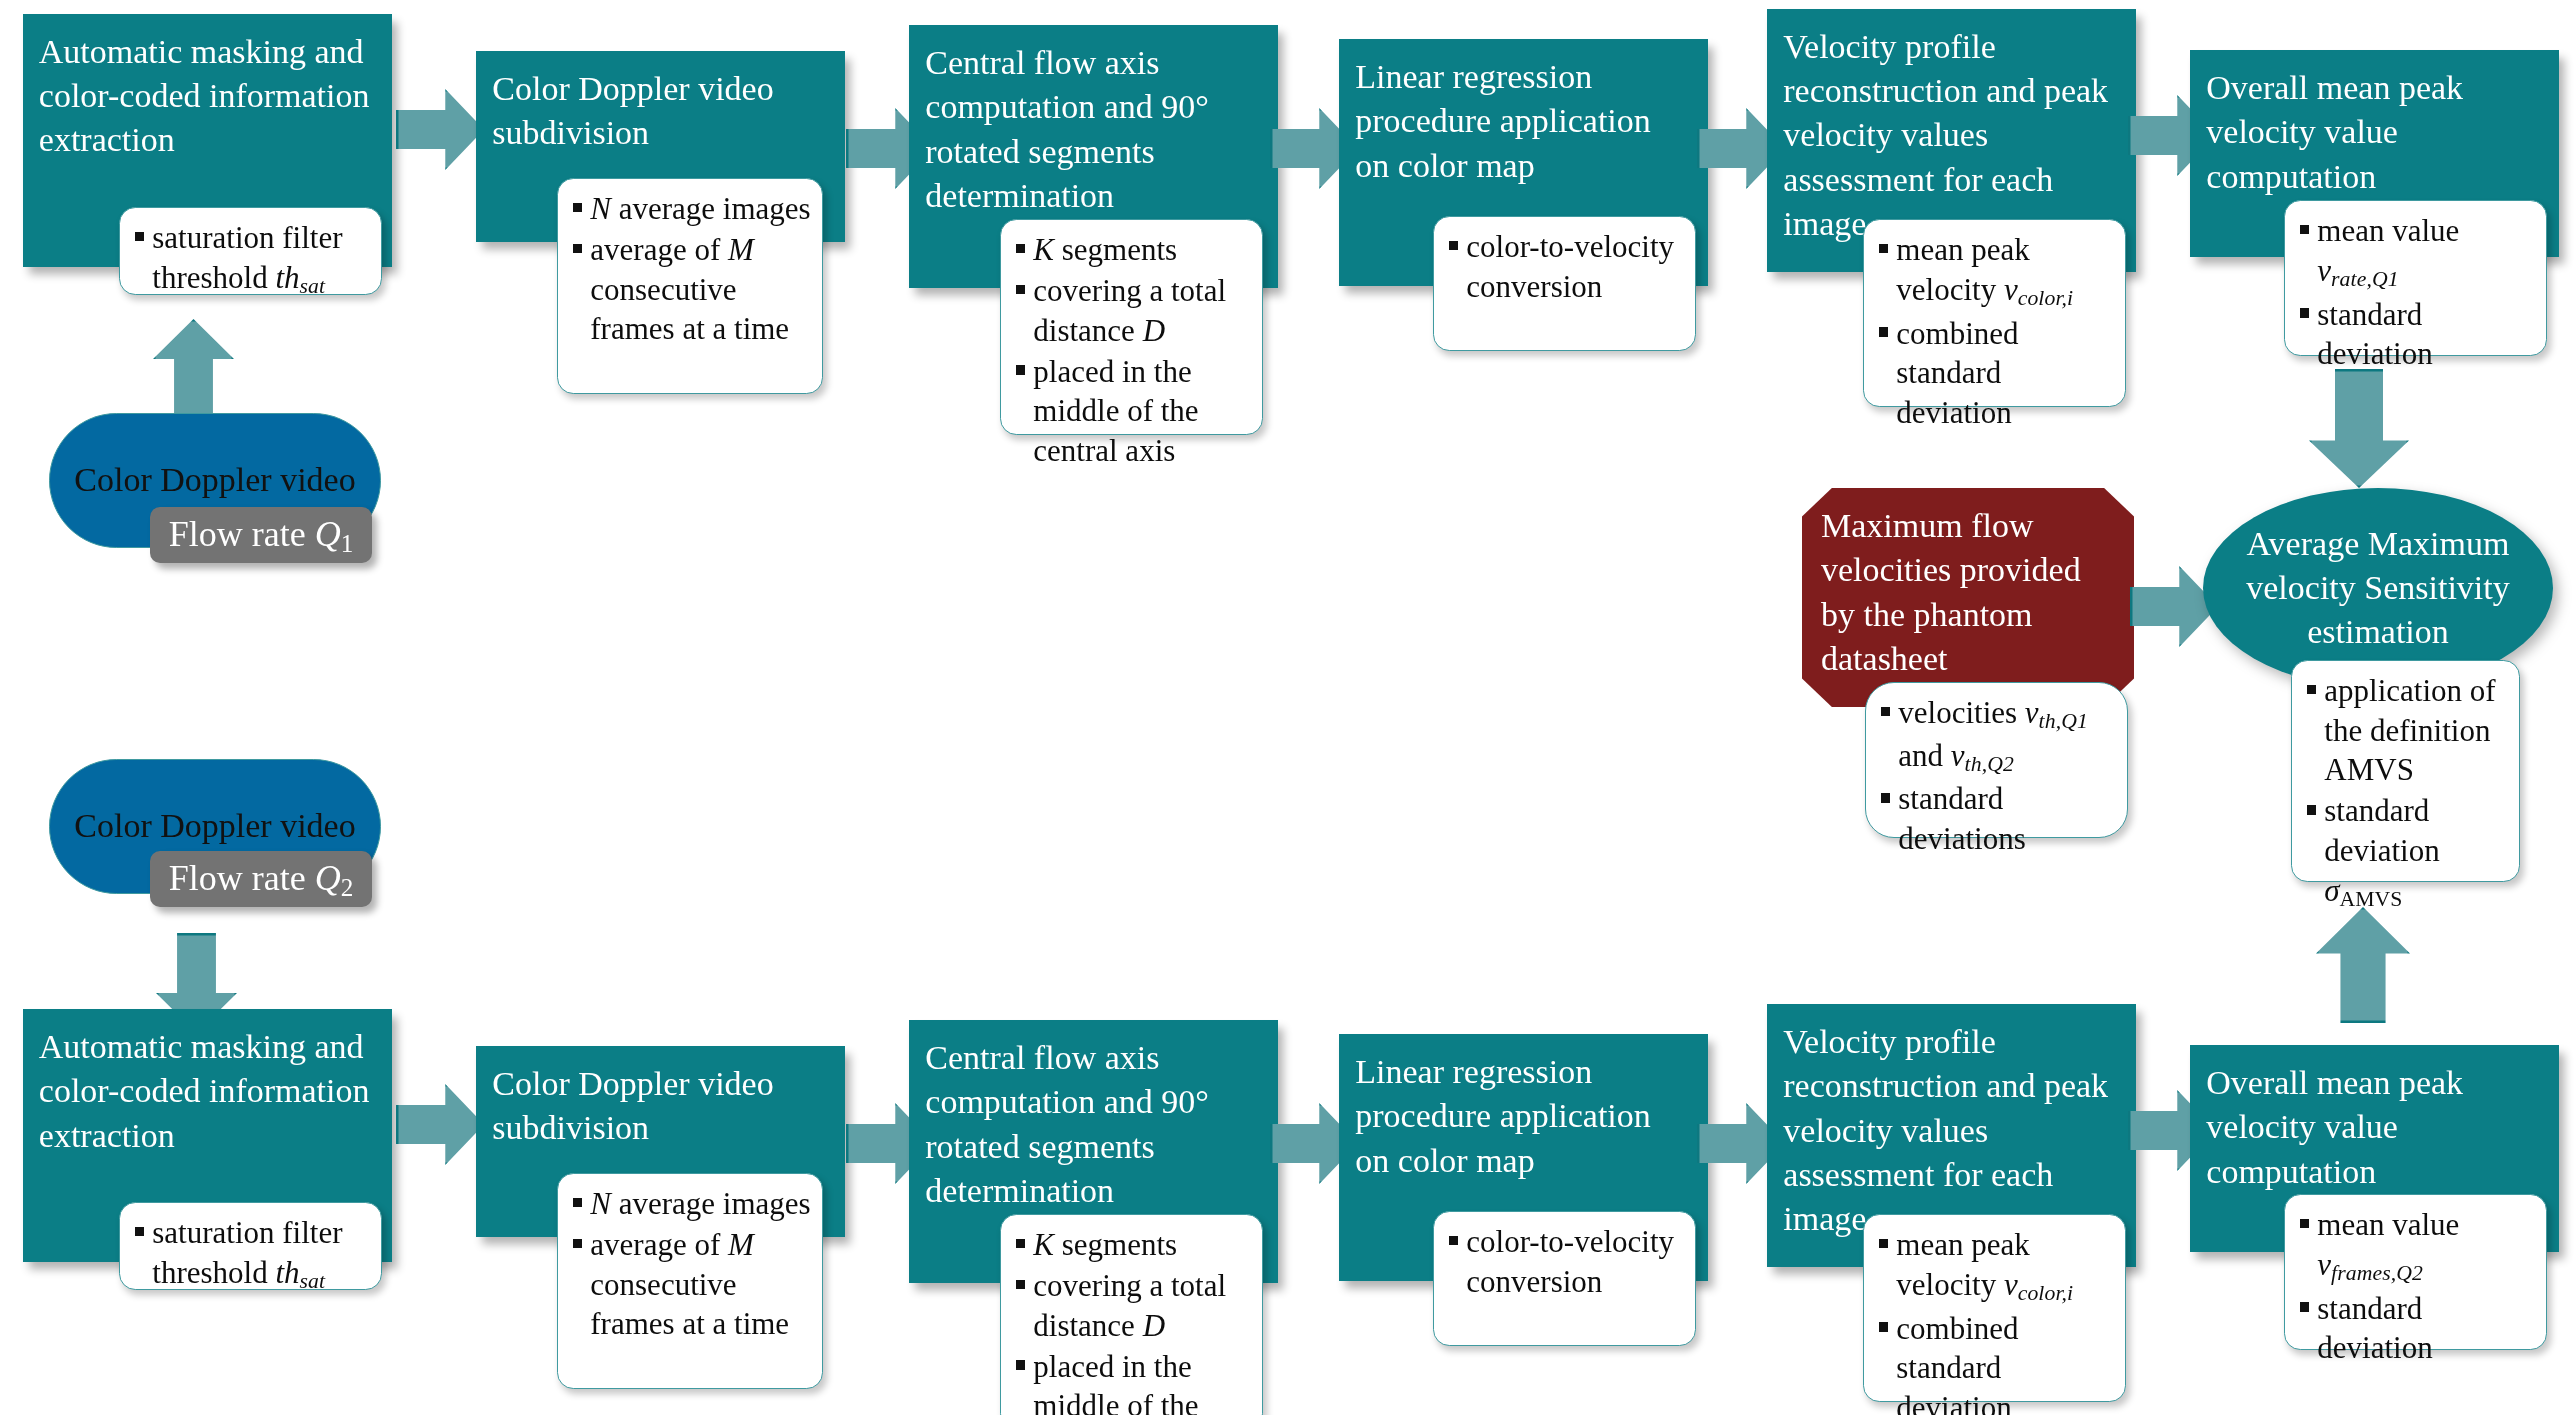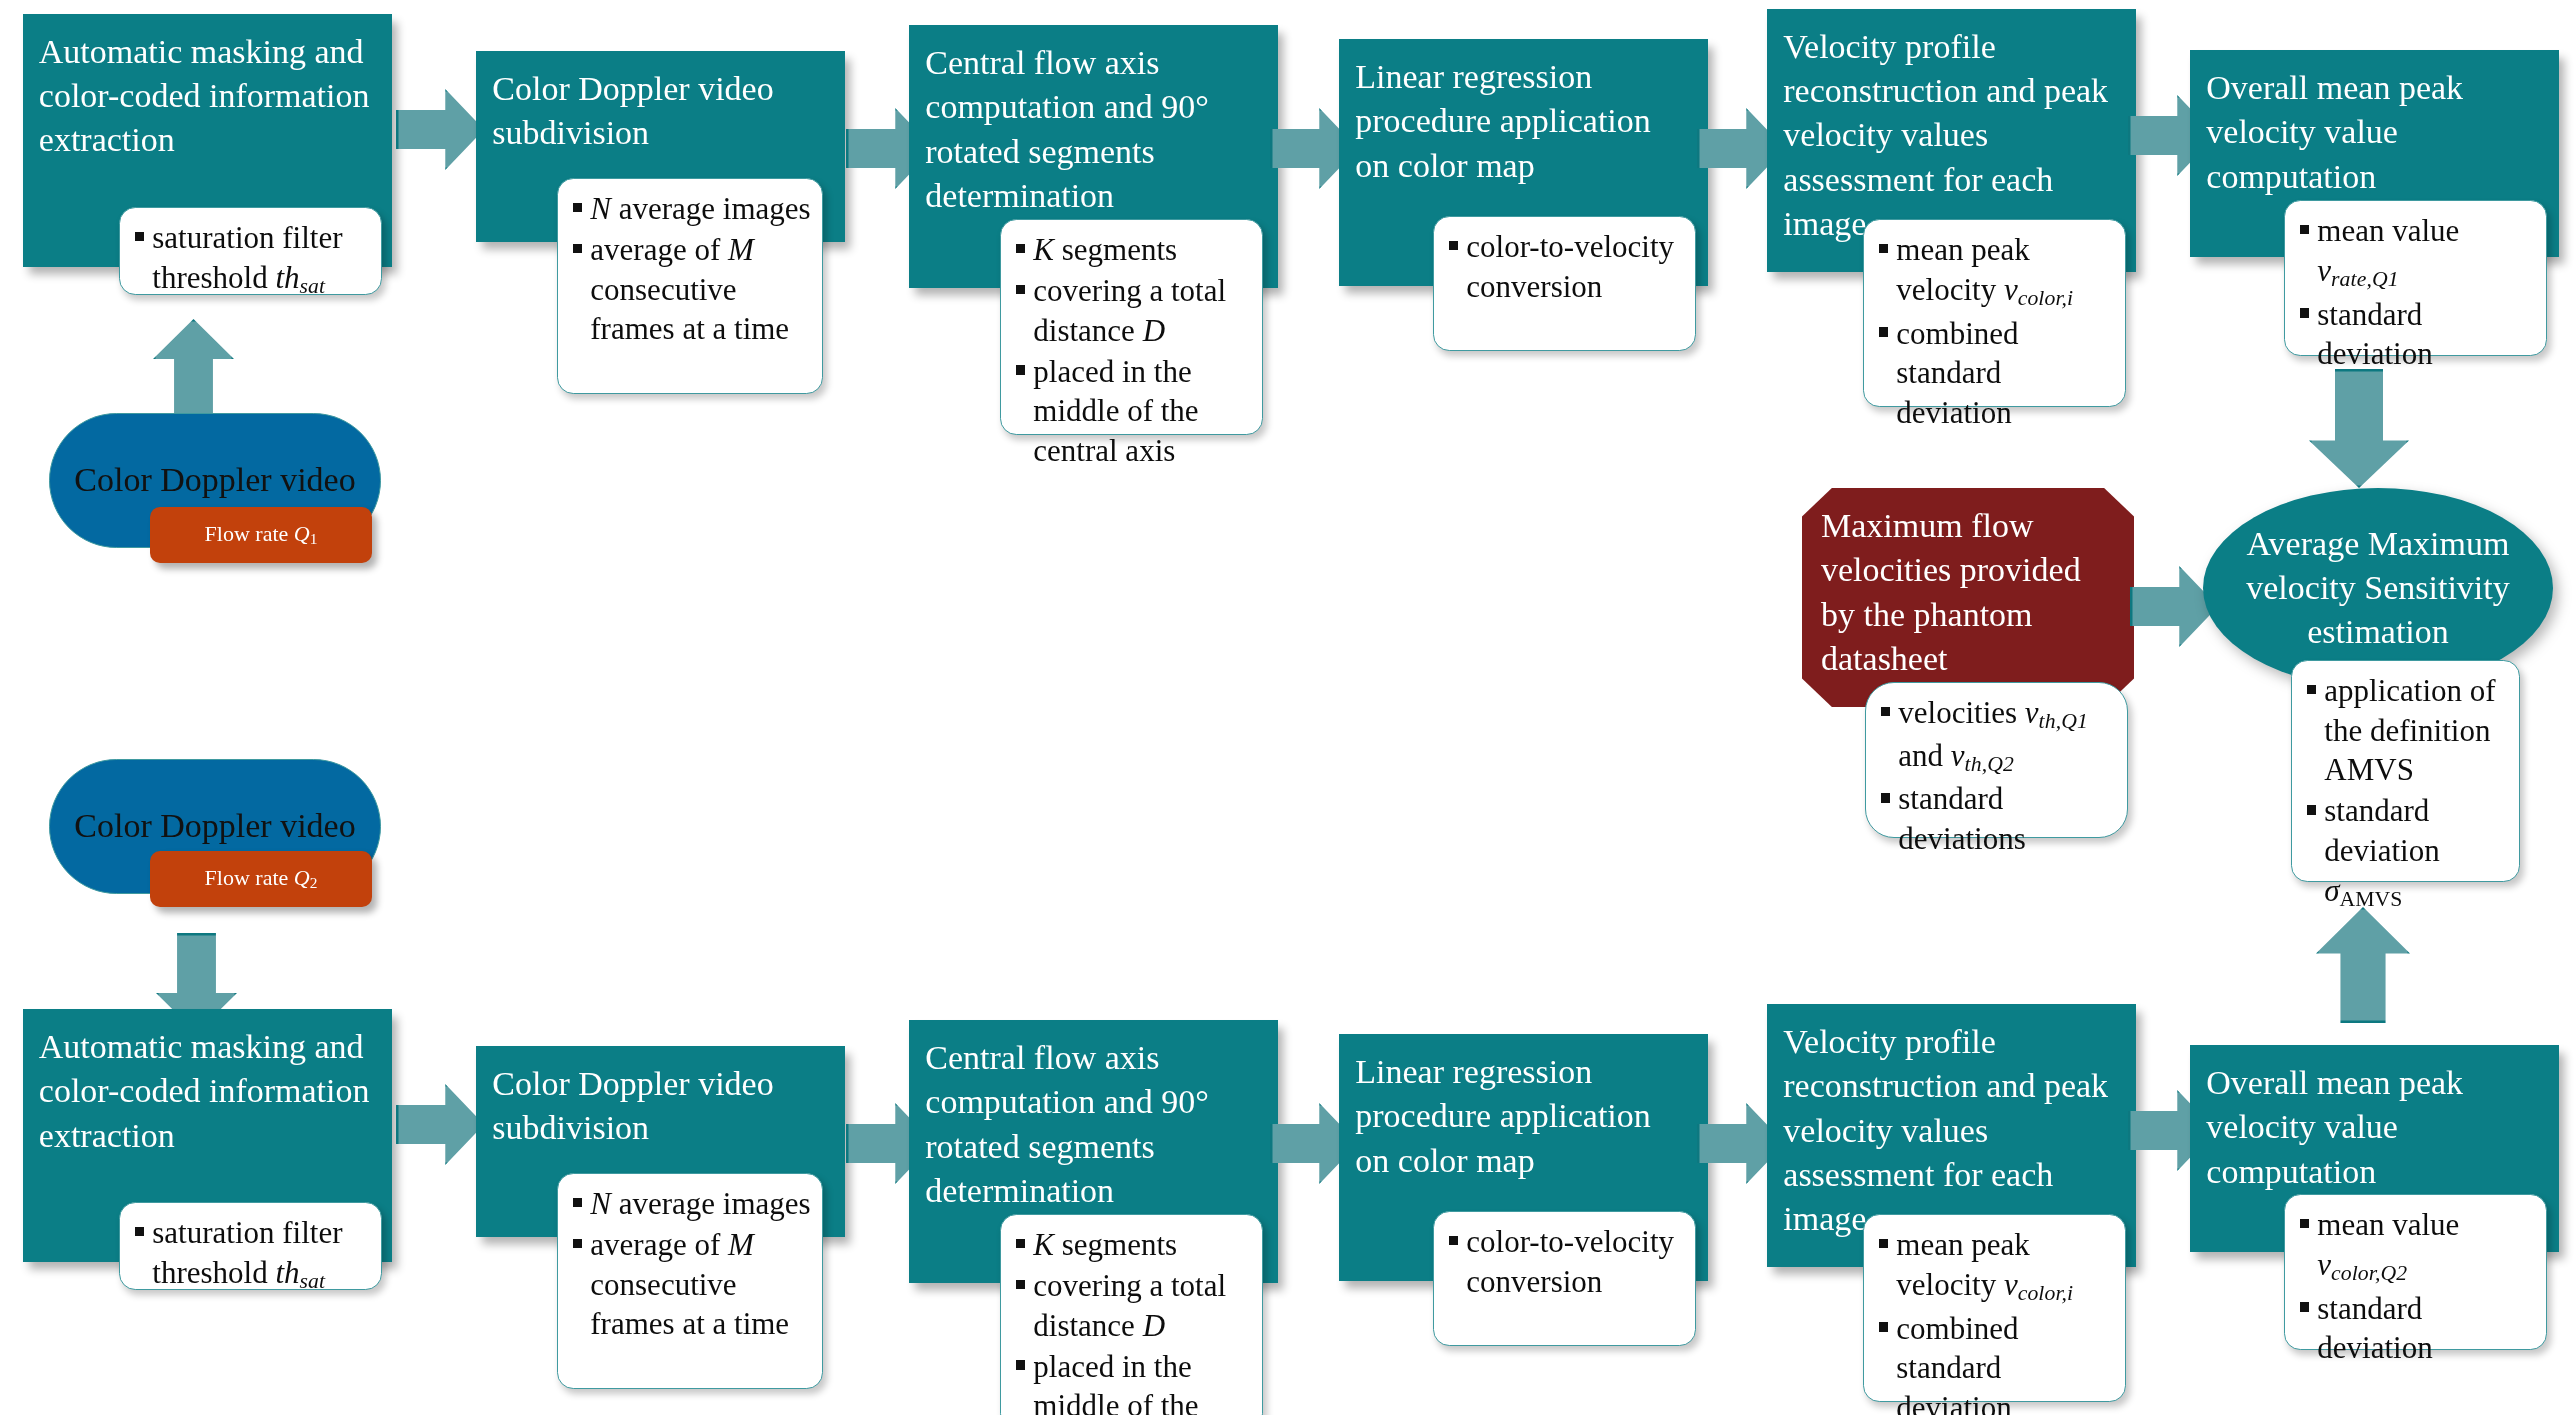--- a/index.html
+++ b/index.html
@@ -61,24 +61,24 @@
     color:#111111;
     font-size:34px;
     line-height:1.26;
     display:flex;align-items:center;justify-content:center;
     text-align:center;
     box-sizing:border-box;
   }
   
   .pill{
     position:absolute;
-    background:#c2410c;
+    background:#737373;
     color:#ffffff;
     border-radius:10px;
-    font-size:22px;
+    font-size:36px;
     display:flex;align-items:center;justify-content:center;
     box-shadow:5px 5.6px 7.5px rgba(0,0,0,0.30);
     box-sizing:border-box;
   }
 
   
   .octa{
     position:absolute;
     background:#7f1d1d;
     color:#ffffff;
@@ -335,19 +335,19 @@
 
   <div class="arrow right" style="left:2128px;top:1090px;width:88px;height:81px;">
       <span class="inner"></span>
     </div>
 
   <div class="proc" style="left:2190px;top:1045px;width:369px;height:207px;">
     <span>Overall mean peak velocity value computation</span>
   </div>
   <div class="callout" style="left:2284px;top:1194px;width:263px;height:156px;">
     <ul>
-      <li><span>mean value </span><br><i class="it">v</i><span class="sub">color,Q2</span></li>
+      <li><span>mean value </span><br><i class="it">v</i><span class="sub">frames,Q2</span></li>
       <li><span>standard deviation</span></li>
     </ul>
   </div>
 
 </div>
 
 
 </body></html>

